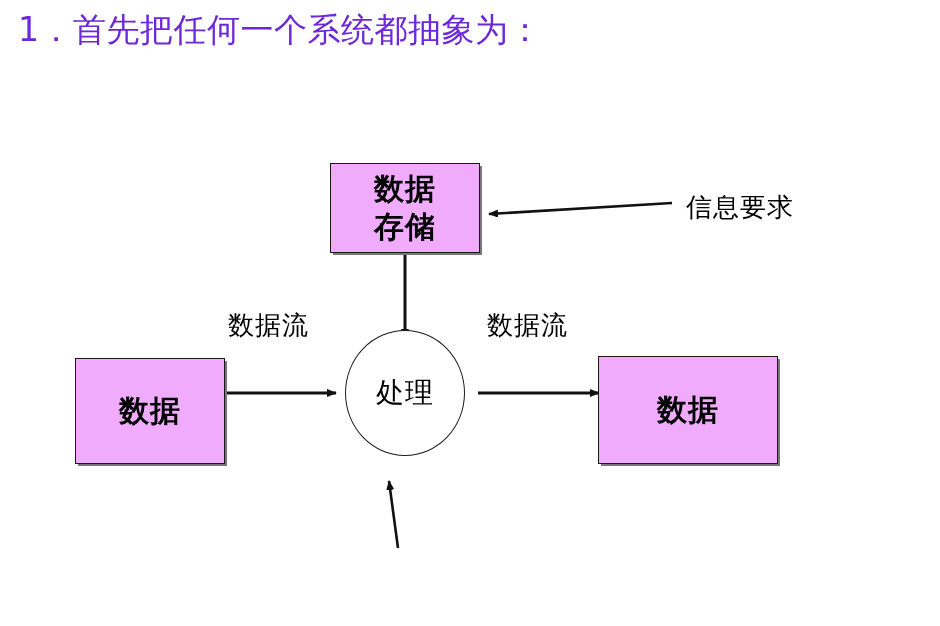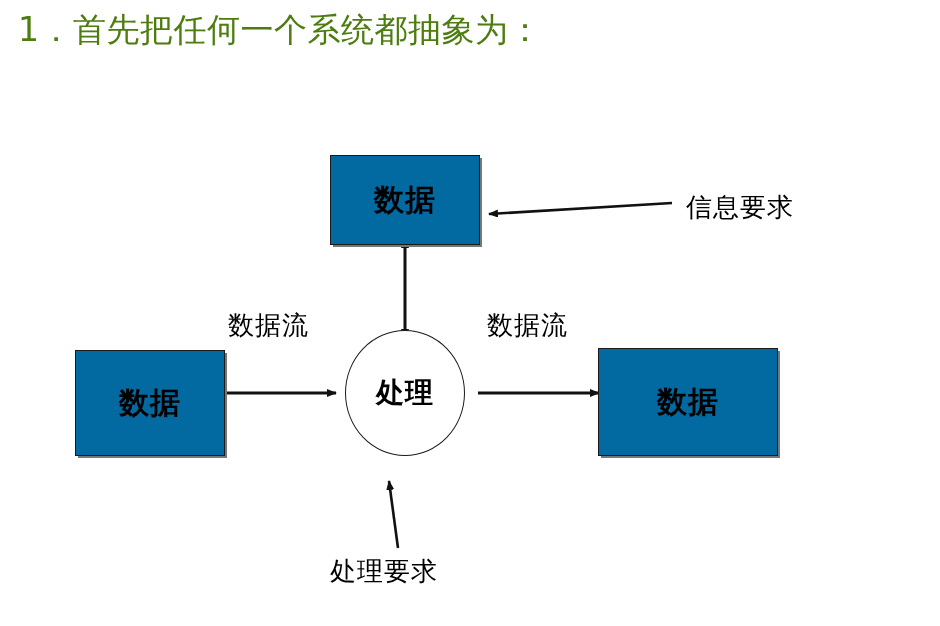--- a/index.html
+++ b/index.html
@@ -15,41 +15,42 @@
     overflow: hidden;
     font-family: "Liberation Sans", sans-serif;
   }
   #title {
     position: absolute;
     left: 18px;
     top: 8px;
     font-family: "DejaVu Sans", sans-serif;
     font-size: 33px;
     line-height: 44px;
-    color: #4d7c0f;
+    color: #6d28d9;
     white-space: pre;
     letter-spacing: 0.5px;
   }
   #diagram-svg {
     position: absolute;
     left: 0;
     top: 0;
     width: 940px;
     height: 626px;
   }
   .node-box {
     position: absolute;
     box-sizing: border-box;
     border: 1.6px solid #1a1a1a;
-    background: #0369a1;
+    background: #f0abfc;
     box-shadow: 2.5px 2.5px 0 -0.5px #777777;
     display: flex;
     flex-direction: column;
     align-items: center;
     justify-content: center;
+    margin-top: 8px;
   }
   .node-text {
     font-family: "DejaVu Serif", serif;
     font-weight: bold;
     font-size: 30px;
     line-height: 38px;
     color: #000000;
     text-align: center;
     white-space: pre;
     letter-spacing: 1px;
@@ -80,21 +81,21 @@
     height: 126px;
     box-sizing: border-box;
     border: 1.6px solid #1a1a1a;
     border-radius: 50%;
     background: #ffffff;
     display: flex;
     align-items: center;
     justify-content: center;
   }
   #node-process .node-text {
-    font-weight: bold;
+    font-weight: normal;
     font-size: 28px;
   }
   .edge-label {
     position: absolute;
     font-family: "DejaVu Serif", serif;
     font-size: 26px;
     line-height: 32px;
     color: #000000;
     white-space: nowrap;
     letter-spacing: 1px;
@@ -149,35 +150,35 @@
       <line x1="672" y1="203" x2="489" y2="214" stroke="#111111" stroke-width="2.6" marker-end="url(#arrowhead)"></line>
     </g>
 
     <g>
       <line x1="398" y1="548" x2="389" y2="481" stroke="#111111" stroke-width="2.6" marker-end="url(#arrowhead)"></line>
     </g>
   </svg>
 
   <div class="node-box" id="node-store">
     <div class="node-text">数据</div>
+    <div class="node-text">存储</div>
   </div>
 
   <div class="node-box" id="node-source">
     <div class="node-text">数据</div>
   </div>
 
   <div id="node-process">
     <div class="node-text">处理</div>
   </div>
 
   <div class="node-box" id="node-output">
     <div class="node-text">数据</div>
   </div>
 
   <div class="edge-label" id="label-flow-in">数据流</div>
 
   <div class="edge-label" id="label-flow-out">数据流</div>
 
   <div class="edge-label" id="label-info-req">信息要求</div>
 
-  <div class="edge-label" id="label-proc-req">处理要求</div>
 
 </div>
 
 </body></html>

